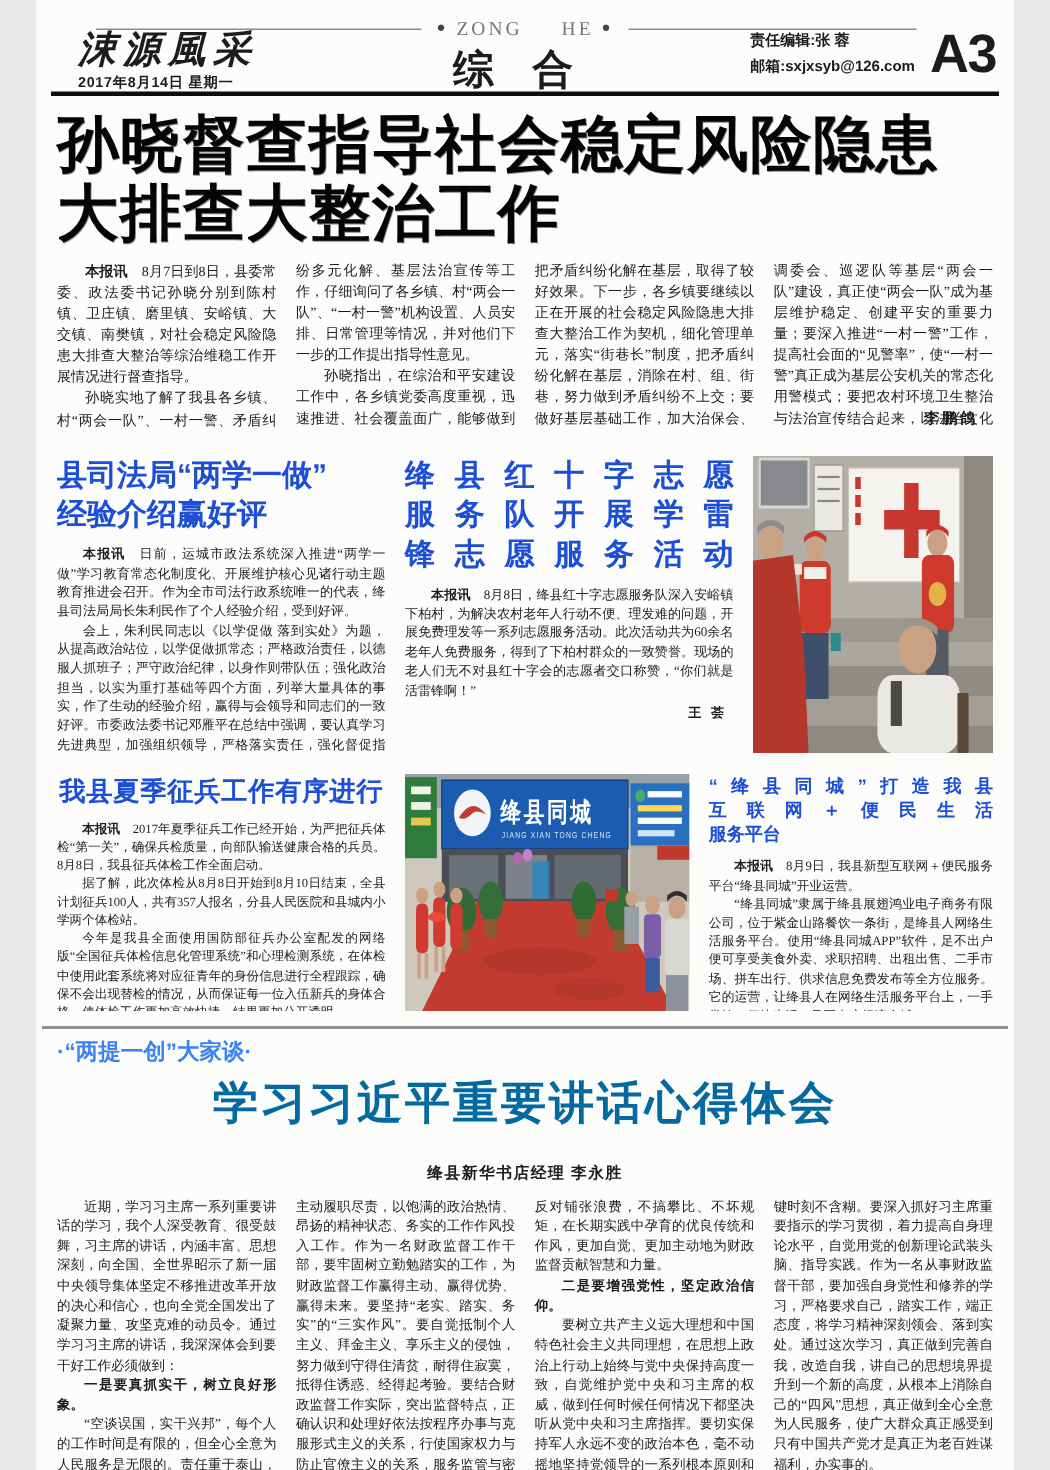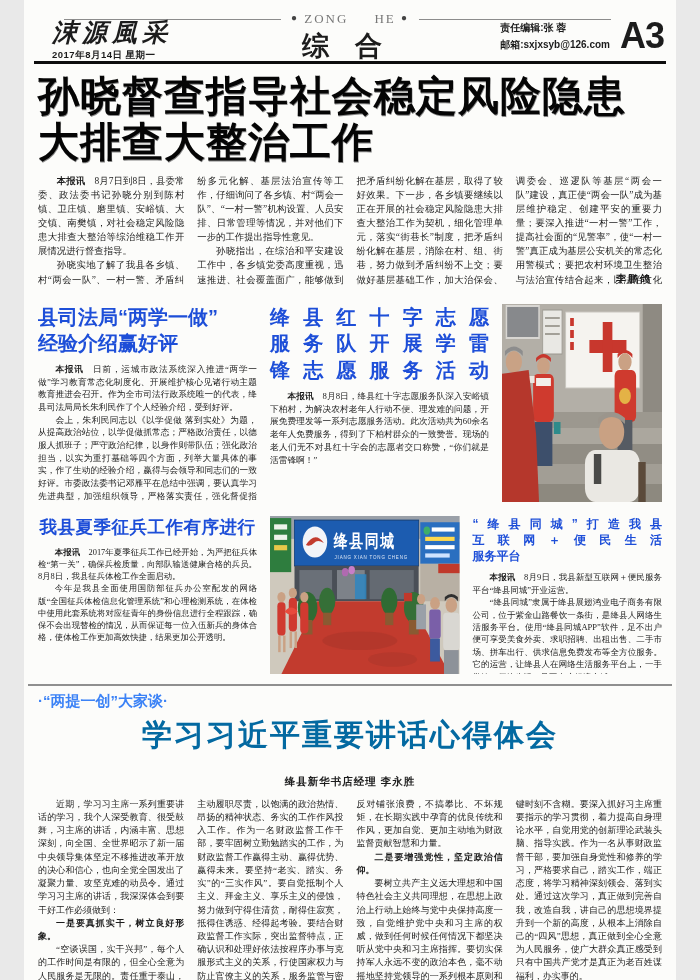--- a/index.html
+++ b/index.html
@@ -116,20 +116,21 @@
     </div>
 
     <div class="colB">
       <div class="h2 t25 justify">
         <div>绛县红十字志愿</div>
         <div>服务队开展学雷</div>
         <div>锋志愿服务活动</div>
       </div>
       <div class="body-txt small-body">
         <p><span class="dl">本报讯</span>　<span>8月8日，绛县红十字志愿服务队深入安峪镇下柏村，为解决农村老年人行动不便、理发难的问题，开展免费理发等一系列志愿服务活动。此次活动共为60余名老年人免费服务，得到了下柏村群众的一致赞誉。现场的老人们无不对县红十字会的志愿者交口称赞，“你们就是活雷锋啊！”</span></p>
+        <p style="text-indent:0; text-align:right; margin-top:3px;"><span class="inline-by" style="float:none;">王 荟</span>&nbsp;&nbsp;</p>
       </div>
     </div>
 
     <div class="photo-box">
       <svg viewBox="0 0 216 198" preserveAspectRatio="none">
         <rect x="0" y="0" width="216" height="198" fill="#b3afa7"></rect>
         <rect x="6" y="2" width="44" height="32" fill="#87898c" stroke="#d8d6d2" stroke-width="2"></rect>
         <rect x="55" y="6" width="26" height="44" fill="#e9e8e4" stroke="#9a978f"></rect>
         <line x1="58" y1="14" x2="78" y2="14" stroke="#8b887f" stroke-width="1.5"></line>
         <line x1="58" y1="22" x2="78" y2="22" stroke="#8b887f" stroke-width="1.5"></line>
@@ -186,20 +187,21 @@
         </g>
       </svg>
     </div>
   </div>
 
   <div class="row3">
     <div class="colA">
       <div class="h2 t17">我县夏季征兵工作有序进行</div>
       <div class="body-txt small-body" style="font-size:8.4px;">
         <p><span class="dl">本报讯</span>　<span>2017年夏季征兵工作已经开始，为严把征兵体检“第一关”，确保兵检质量，向部队输送健康合格的兵员。8月8日，我县征兵体检工作全面启动。</span></p>
+        <p>据了解，此次体检从8月8日开始到8月10日结束，全县计划征兵100人，共有357人报名，分县人民医院和县城内小学两个体检站。</p>
         <p><span>今年是我县全面使用国防部征兵办公室配发的网络版“全国征兵体检信息化管理系统”和心理检测系统，在体检中使用此套系统将对应征青年的身份信息进行全程跟踪，确保不会出现替检的情况，从而保证每一位入伍新兵的身体合格，使体检工作更加高效快捷，结果更加公开透明。</span>　</p>
       </div>
     </div>
 
     <div class="colB photo-box" style="width:232px;">
       <svg viewBox="0 0 232 152" preserveAspectRatio="none">
         <rect x="0" y="0" width="232" height="152" fill="#cfc9bd"></rect>
         <rect x="0" y="0" width="232" height="22" fill="#9aa0a8"></rect>
 
         <rect x="0" y="2" width="26" height="52" fill="#2e7d3e"></rect>

